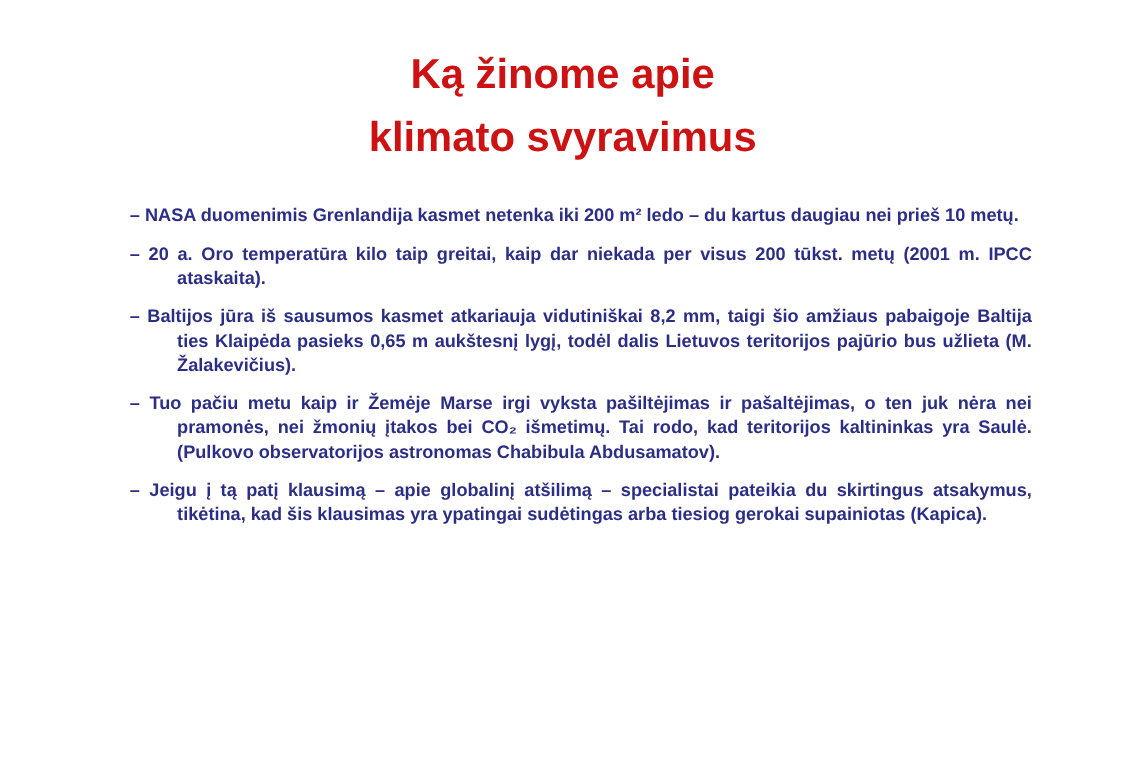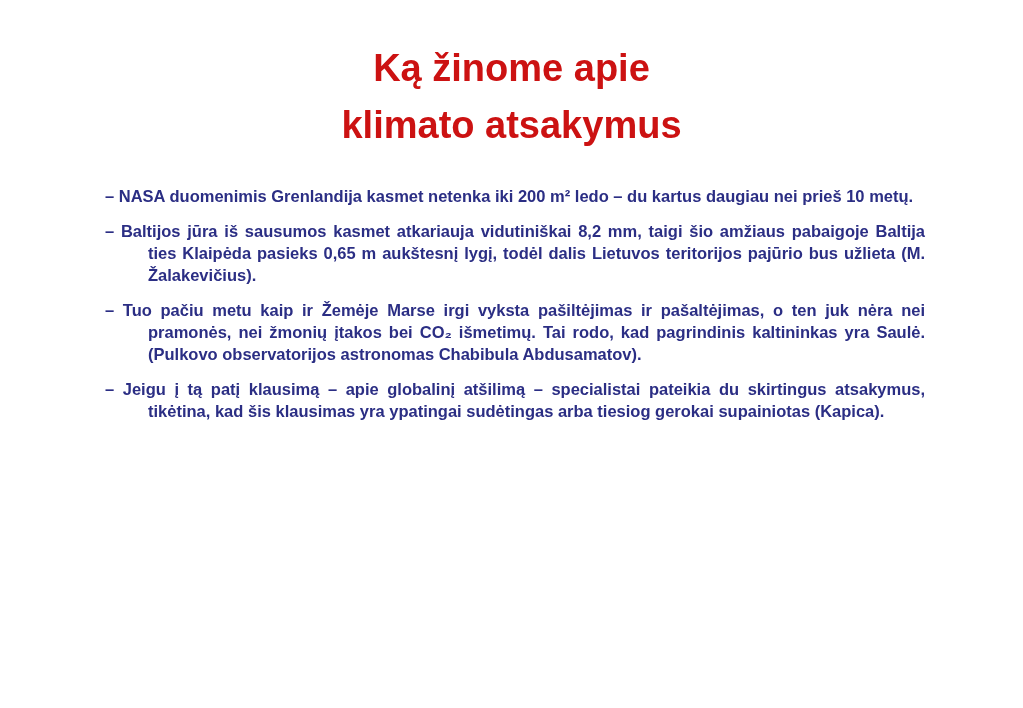--- a/index.html
+++ b/index.html
@@ -30,21 +30,21 @@
     color: var(--title-color);
     font-weight: bold;
     font-size: 38px;
     line-height: 57px;
     letter-spacing: 0px;
   }
   .title-line { display: block; }
   .bullet-list {
     position: absolute;
     top: 185px;
-    left: 105px;
+    left: 118px;
     width: 820px;
     color: var(--body-color);
   }
   .bullet {
     font-size: 16.5px;
     line-height: 22px;
     font-weight: bold;
     text-align: justify;
     padding-left: 43px;
     text-indent: -43px;
@@ -52,28 +52,29 @@
     color: var(--body-color);
   }
   .bullet:last-child { margin-bottom: 14px; }
 </style>
 </head>
 <body>
 
 <div class="slide">
   <h1 class="slide-title">
     <span class="title-line">Ką žinome apie</span>
-    <span class="title-line">klimato atsakymus</span>
+    <span class="title-line">klimato svyravimus</span>
   </h1>
 
   <div class="bullet-list">
   <p class="bullet">– NASA duomenimis Grenlandija kasmet netenka iki 200 m² ledo – du kartus daugiau nei prieš 10 metų.</p>
 
+  <p class="bullet">– 20 a. Oro temperatūra kilo taip greitai, kaip dar niekada per visus 200 tūkst. metų (2001 m. IPCC ataskaita).</p>
 
 
   <p class="bullet">– Baltijos jūra iš sausumos kasmet atkariauja vidutiniškai 8,2 mm, taigi šio amžiaus pabaigoje Baltija ties Klaipėda pasieks 0,65 m aukštesnį lygį, todėl dalis Lietuvos teritorijos pajūrio bus užlieta (M. Žalakevičius).</p>
 
 
-  <p class="bullet">– Tuo pačiu metu kaip ir Žemėje Marse irgi vyksta pašiltėjimas ir pašaltėjimas, o ten juk nėra nei pramonės, nei žmonių įtakos bei CO₂ išmetimų. Tai rodo, kad pagrindinis kaltininkas yra Saulė. (Pulkovo observatorijos astronomas Chabibula Abdusamatov).</p>
+  <p class="bullet">– Tuo pačiu metu kaip ir Žemėje Marse irgi vyksta pašiltėjimas ir pašaltėjimas, o ten juk nėra nei pramonės, nei žmonių įtakos bei CO₂ išmetimų. Tai rodo, kad teritorijos kaltininkas yra Saulė. (Pulkovo observatorijos astronomas Chabibula Abdusamatov).</p>
 
   <p class="bullet">– Jeigu į tą patį klausimą – apie globalinį atšilimą – specialistai pateikia du skirtingus atsakymus, tikėtina, kad šis klausimas yra ypatingai sudėtingas arba tiesiog gerokai supainiotas (Kapica).</p>
 </div>
 </div>
 
 </body></html>

